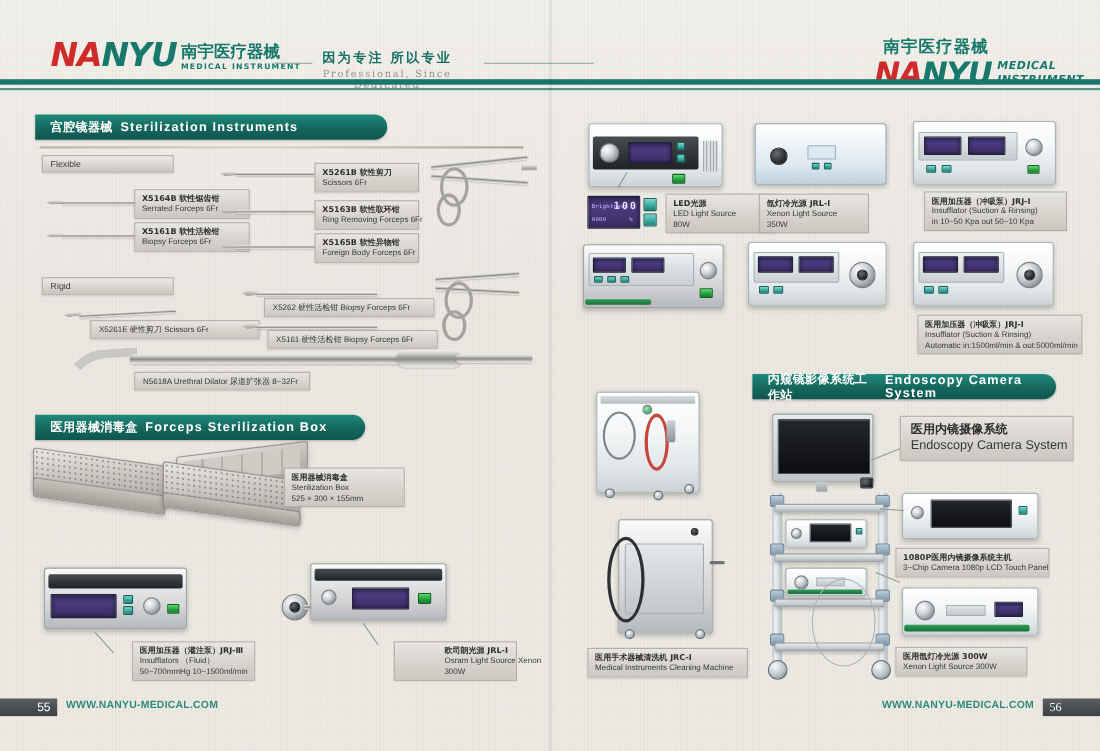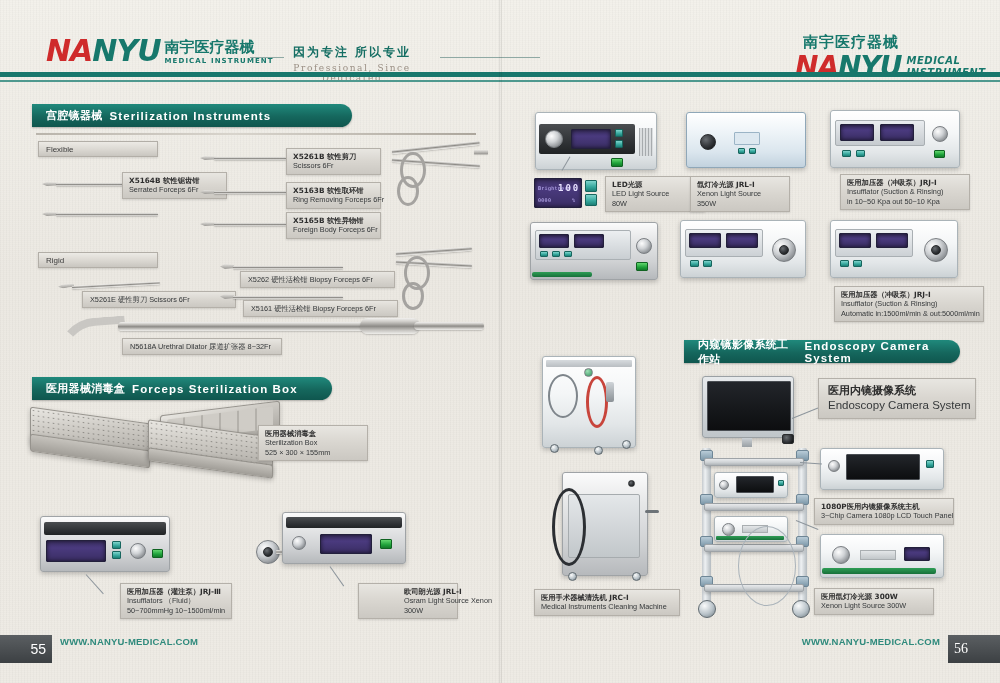--- a/index.html
+++ b/index.html
@@ -264,23 +264,23 @@
     position: absolute; border: 1.4px solid #9aa4ac; border-radius: 50%;
     background: transparent;
   }
   .lead {
     position: absolute; background: #8d959c; height: 1px; transform-origin: left center;
   }
 
   
   .footer { position: absolute; left: 0; top: 632px; width: 1000px; height: 51px; z-index: 20; }
   .pg-tab {
-    position: absolute; top: 3px; height: 28px; width: 52px;
+    position: absolute; top: 3px; height: 16px; width: 52px;
     background: linear-gradient(180deg, #5b5f62, #3c4043);
-    color: #ffffff; font-size: 14px; display: flex; align-items: center; text-align: right;
+    color: #ffffff; font-size: 11px; display: flex; align-items: center; text-align: right;
   }
   .pg-tab.left  { left: 0; justify-content: flex-end; padding-right: 6px; }
   .pg-tab.right { right: 0; justify-content: flex-start; padding-left: 6px; font-family: Liberation Serif, serif; }
   .web {
     position: absolute; top: 4px; font-size: 9.5px; color: #2f8a7c; font-weight: 700;
     letter-spacing: 0.2px;
   }
   .web.left { left: 60px; }
   .web.right { right: 60px; }
 </style>
@@ -339,20 +339,24 @@
   </div>
   <div class="cap" style="left:122px; top:172px; width:105px;">
     <div class="cn">X5164B 软性锯齿钳</div>
     <div class="en">Serrated Forceps 6Fr</div>
   </div>
 
   <div>
     <div class="jaw" style="left:42px; top:212px; width:16px; height:4px; clip-path: polygon(0 50%, 30% 0, 100% 20%, 100% 80%, 30% 100%);"></div>
     <div class="shaft" style="left:56px; top:213px; width:102px; height:3px;"></div>
   </div>
+  <div class="cap" style="left:122px; top:202px; width:105px;">
+    <div class="cn">X5161B 软性活检钳</div>
+    <div class="en">Biopsy Forceps 6Fr</div>
+  </div>
 
   <div>
     <div class="jaw" style="left:200px; top:156px; width:16px; height:4px; clip-path: polygon(0 50%, 30% 0, 100% 20%, 100% 80%, 30% 100%);"></div>
     <div class="shaft" style="left:214px; top:157px; width:72px; height:3px;"></div>
   </div>
   <div class="cap" style="left:286px; top:148px; width:95px;">
     <div class="cn">X5261B 软性剪刀</div>
     <div class="en">Scissors 6Fr</div>
   </div>
 
@@ -480,21 +484,21 @@
   </div>
 
   <div class="dev" style="left:282px; top:512px; width:124px; height:52px;">
     <div class="dev-body grey-box"></div>
     <div class="panel-dark" style="left:4px; top:5px; width:116px; height:11px;"></div>
     <div class="screen-blue" style="left:38px; top:22px; width:52px; height:20px;"></div>
     <div class="knob" style="left:10px; top:24px; width:14px; height:14px;"></div>
     <div class="btn-green" style="left:98px; top:27px; width:12px; height:10px;"></div>
   </div>
   <div class="lead" style="left:330px; top:566px; width:24px; transform:rotate(55deg);"></div>
-  <div class="cap" style="left:358px; top:583px; width:100px;padding-left:45px;">
+  <div class="cap" style="left:358px; top:583px; width:112px;padding-left:45px;">
     <div class="cn">欧司朗光源 JRL-Ⅰ</div>
     <div class="en">Osram Light Source Xenon</div>
     <div class="sp">300W</div>
   </div>
 </div>
 
 <div class="page-right">
 
   <div class="dev" style="left:35px; top:112px; width:122px; height:58px;">
     <div class="dev-body white-box"></div>

